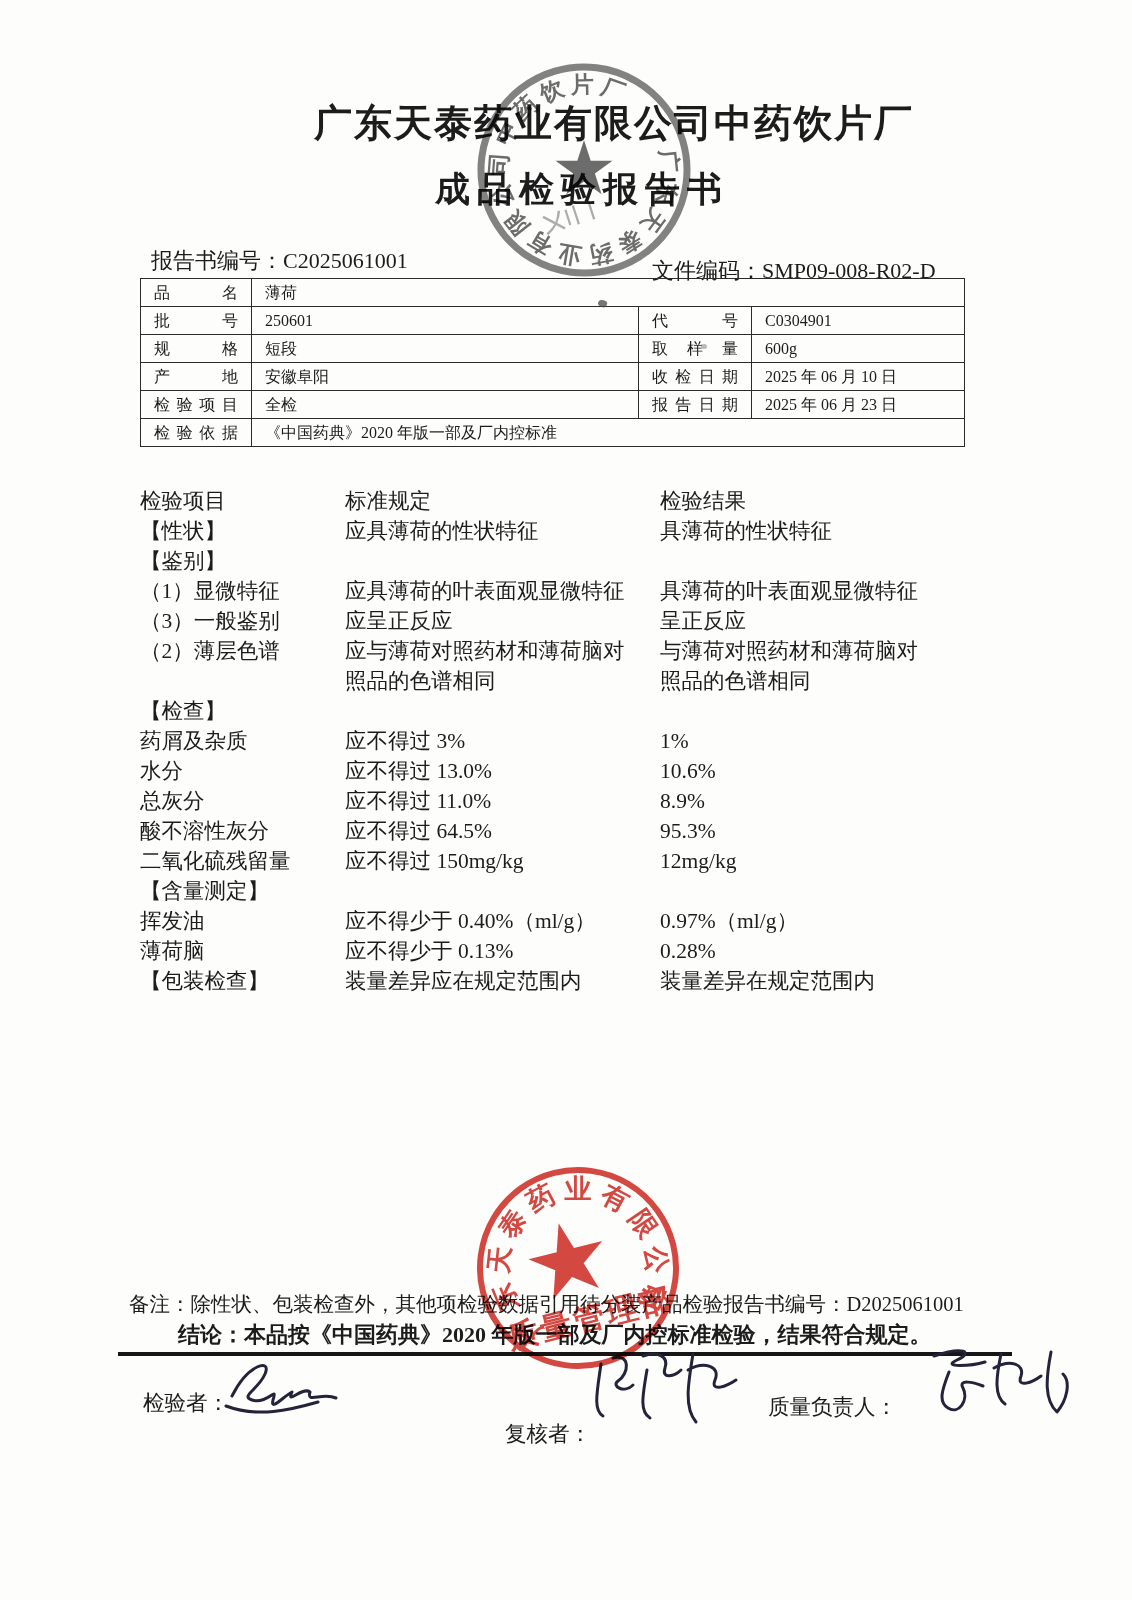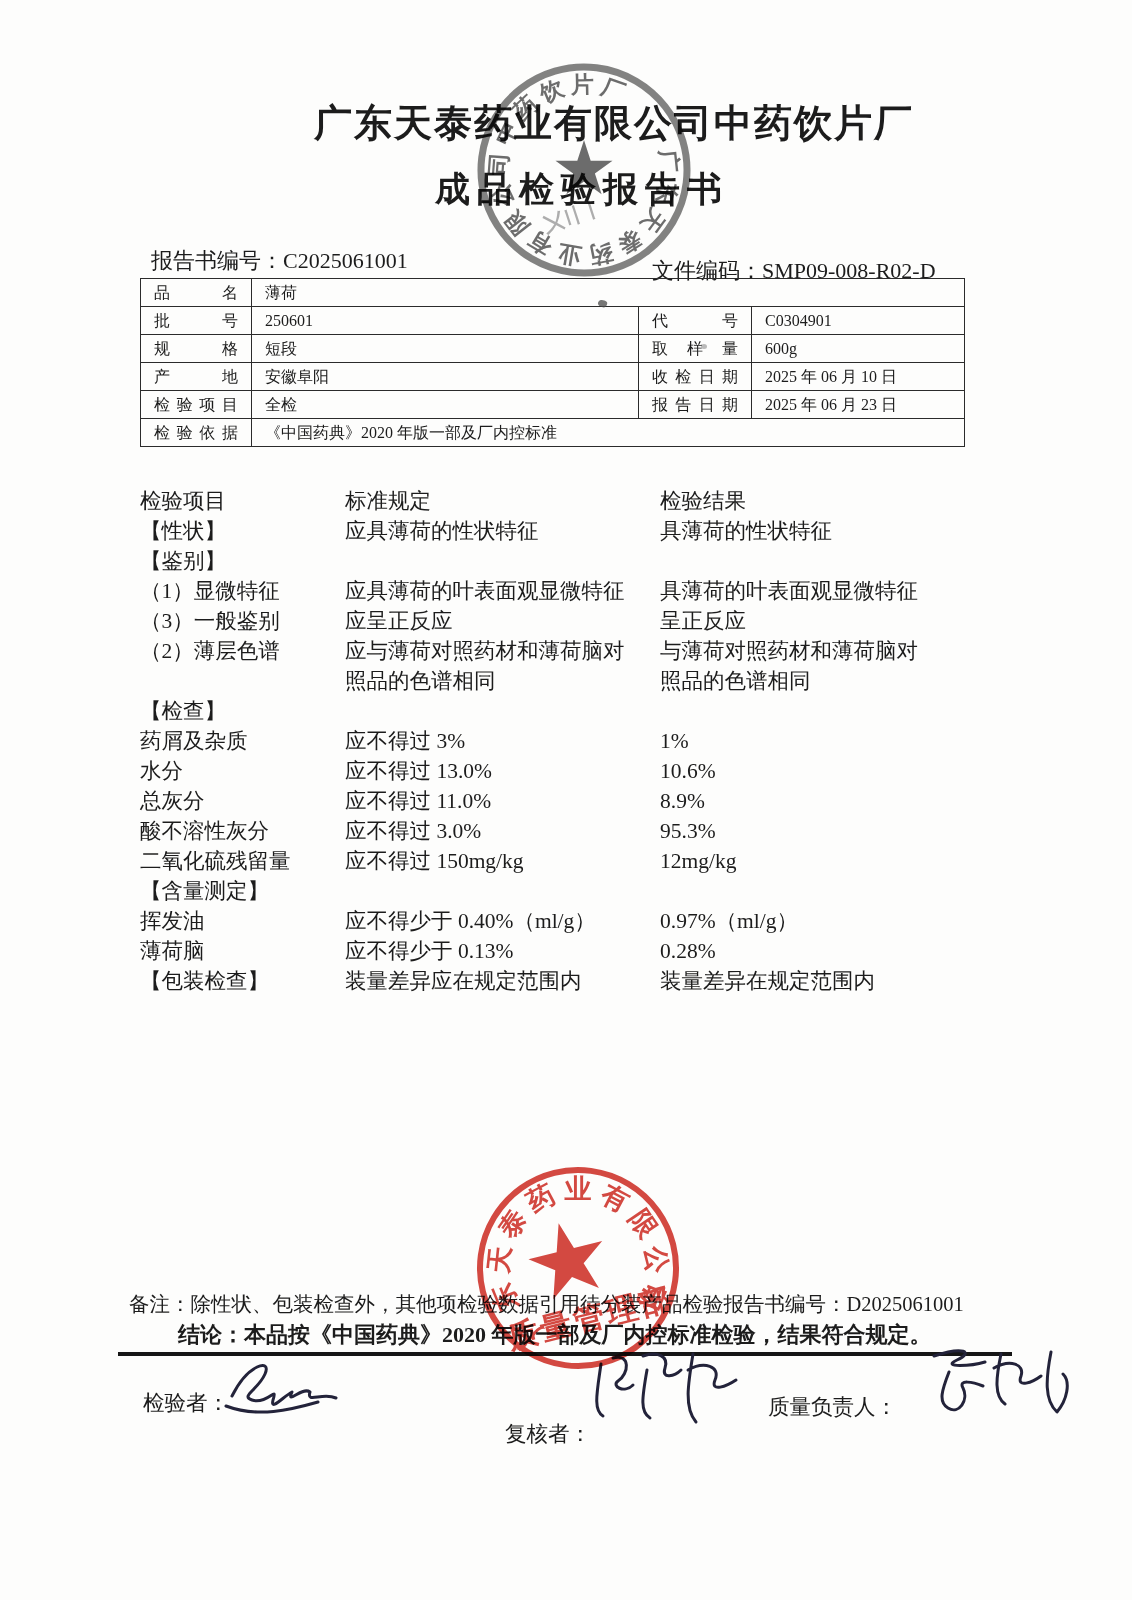--- a/index.html
+++ b/index.html
@@ -158,21 +158,21 @@
         <span class="std">应不得过 13.0%</span>
         <span>10.6%</span>
       </div>
     <div class="irow">
         <span>总灰分</span>
         <span class="std">应不得过 11.0%</span>
         <span>8.9%</span>
       </div>
     <div class="irow">
         <span>酸不溶性灰分</span>
-        <span class="std">应不得过 3.0%</span>
+        <span class="std">应不得过 64.5%</span>
         <span>95.3%</span>
       </div>
     <div class="irow">
         <span>二氧化硫残留量</span>
         <span class="std">应不得过 150mg/kg</span>
         <span>12mg/kg</span>
       </div>
     <div class="irow">
         <span>【含量测定】</span>
         <span class="std"></span>

